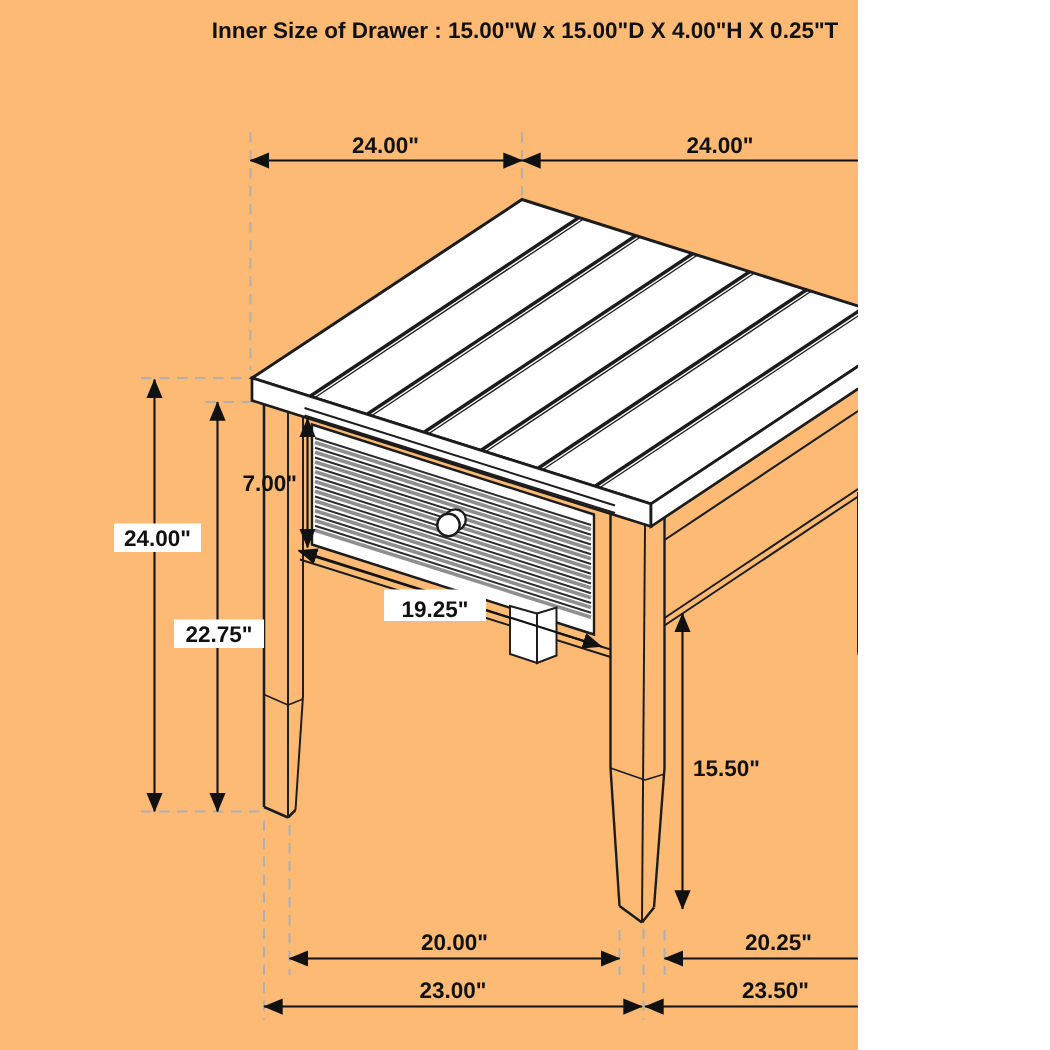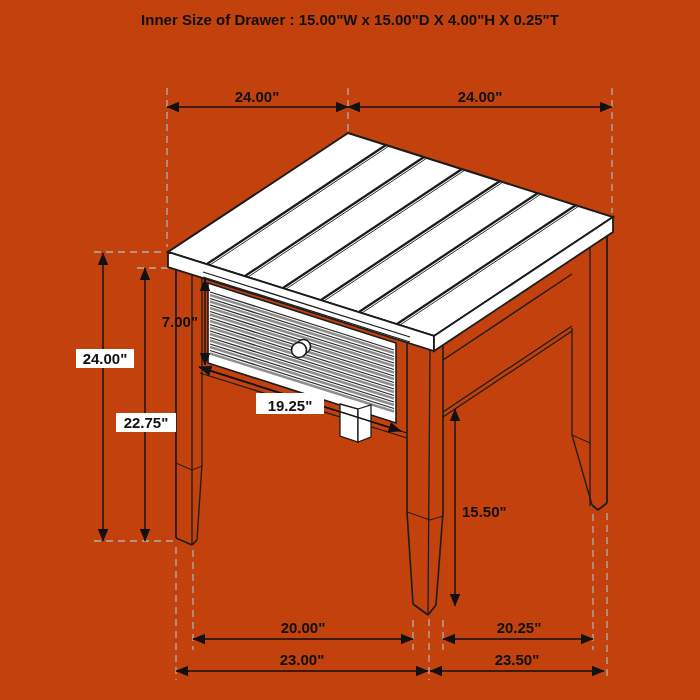--- a/index.html
+++ b/index.html
@@ -1,16 +1,16 @@
 <!DOCTYPE html>
 <html><head>
 <meta charset="utf-8">
 <style>
   html,body{margin:0;padding:0;background:#fff;}
-  #stage{position:relative;width:700px;height:700px;background:#c2410c;overflow:hidden;
+  #stage{position:relative;width:572px;height:700px;background:#fdba74;overflow:hidden;
          font-family:"Liberation Sans", sans-serif;}
   svg{display:block;}
   text{font-family:"Liberation Sans", sans-serif;font-weight:bold;fill:#111;}
   .dim-label{font-size:15px;}
   .title-text{font-size:15px;}
   .struct{stroke:#1c1c1c;fill:none;}
   .face{stroke:#1c1c1c;fill:#ffffff;}
   .dimline{stroke:#111;stroke-width:1.4;fill:none;}
   .ext{stroke:#b0b0b0;stroke-width:1.3;stroke-dasharray:7 5;fill:none;}
   .mask{fill:#ffffff;stroke:none;}

